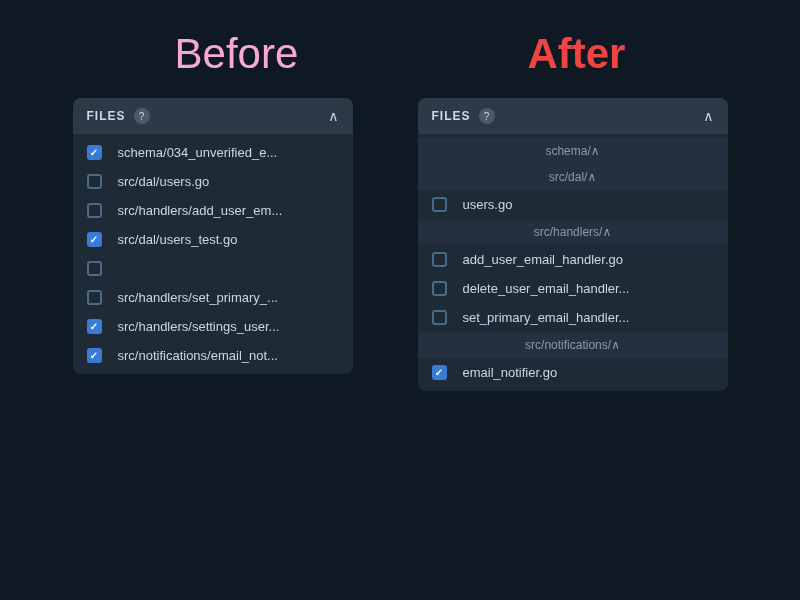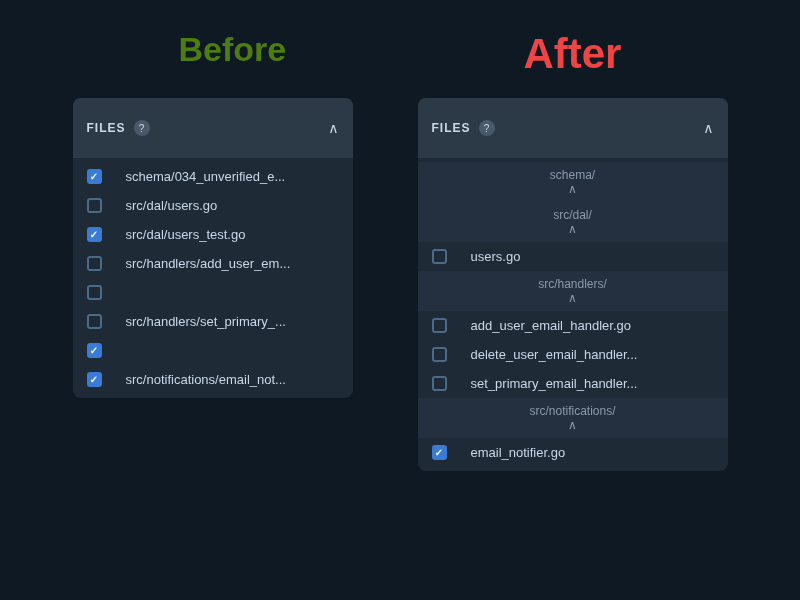--- a/index.html
+++ b/index.html
@@ -15,23 +15,23 @@
     }
 
     .headings {
       display: flex;
       width: 100%;
       justify-content: space-around;
       padding: 30px 60px 20px;
     }
 
     .heading-before {
-      font-size: 34px;
-      font-weight: bold;
-      color: #4d7c0f;
+      font-size: 42px;
+      font-weight: normal;
+      color: #f9a8d4;
     }
 
     .heading-after {
       font-size: 42px;
       font-weight: bold;
       color: #ef4444;
     }
 
     .panels-row {
       display: flex;
@@ -54,21 +54,21 @@
 
     .panel-after {
       width: 310px;
     }
 
     .panel-header {
       background-color: #2c3a47;
       display: flex;
       align-items: center;
       justify-content: space-between;
-      padding: 22px 14px;
+      padding: 10px 14px;
     }
 
     .panel-header-left {
       display: flex;
       align-items: center;
       gap: 8px;
     }
 
     .files-label {
       font-size: 12px;
@@ -96,21 +96,21 @@
     }
 
     .file-list {
       padding: 4px 0;
     }
 
     .file-item {
       display: flex;
       align-items: flex-start;
       padding: 7px 14px;
-      gap: 24px;
+      gap: 16px;
       cursor: pointer;
     }
 
     .file-name {
       font-size: 13px;
       color: #c8d8e8;
       white-space: nowrap;
       overflow: hidden;
       text-overflow: ellipsis;
     }
@@ -136,24 +136,23 @@
       content: '✓';
       color: white;
       font-size: 10px;
       font-weight: bold;
     }
 
     
     .section-header {
       display: flex;
       align-items: center;
-      justify-content: flex-start;
+      justify-content: center;
       padding: 6px 14px;
       background-color: #243040;
-      flex-direction: column;
     }
 
     .section-label {
       font-size: 12px;
       color: #8a9aaa;
     }
 
     .section-chevron {
       color: #8a9aaa;
       font-size: 12px;
@@ -180,36 +179,37 @@
     <div class="file-list" id="before-list">
         <div class="file-item">
           <div class="checkbox checked"></div>
           <span class="file-name">schema/034_unverified_e...</span>
         </div>
         <div class="file-item">
           <div class="checkbox"></div>
           <span class="file-name">src/dal/users.go</span>
         </div>
         <div class="file-item">
+          <div class="checkbox"></div>
+          <span class="file-name">src/handlers/add_user_em...</span>
+        </div>
+        <div class="file-item">
           <div class="checkbox checked"></div>
           <span class="file-name">src/dal/users_test.go</span>
         </div>
         <div class="file-item">
           <div class="checkbox"></div>
-          <span class="file-name">src/handlers/add_user_em...</span>
-        </div>
-        <div class="file-item">
-          <div class="checkbox"></div>
         </div>
         <div class="file-item">
           <div class="checkbox"></div>
           <span class="file-name">src/handlers/set_primary_...</span>
         </div>
         <div class="file-item">
           <div class="checkbox checked"></div>
+          <span class="file-name">src/handlers/settings_user...</span>
         </div>
         <div class="file-item">
           <div class="checkbox checked"></div>
           <span class="file-name">src/notifications/email_not...</span>
         </div>
       </div>
   </div>
 
   <div class="panel panel-after">
     <div class="panel-header">

